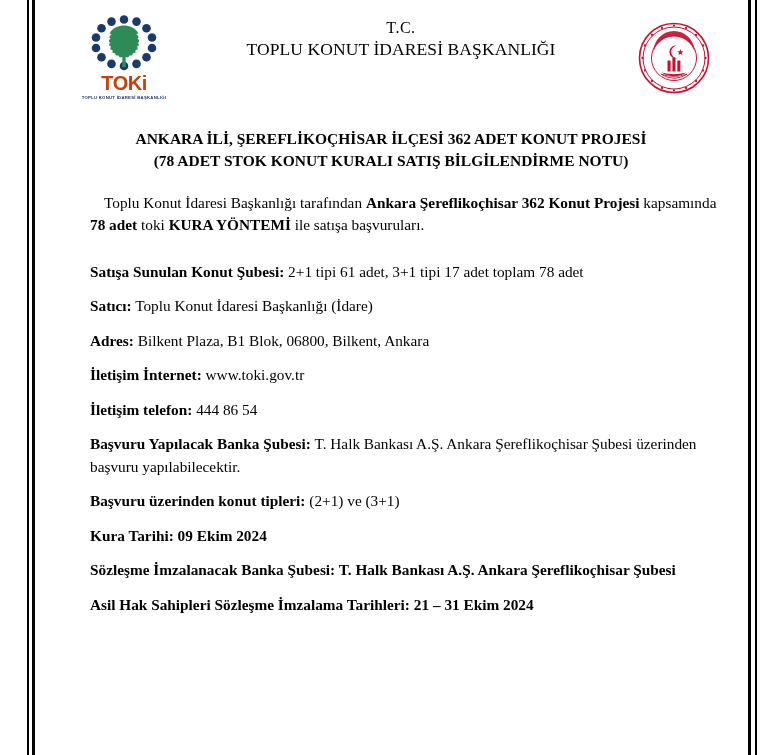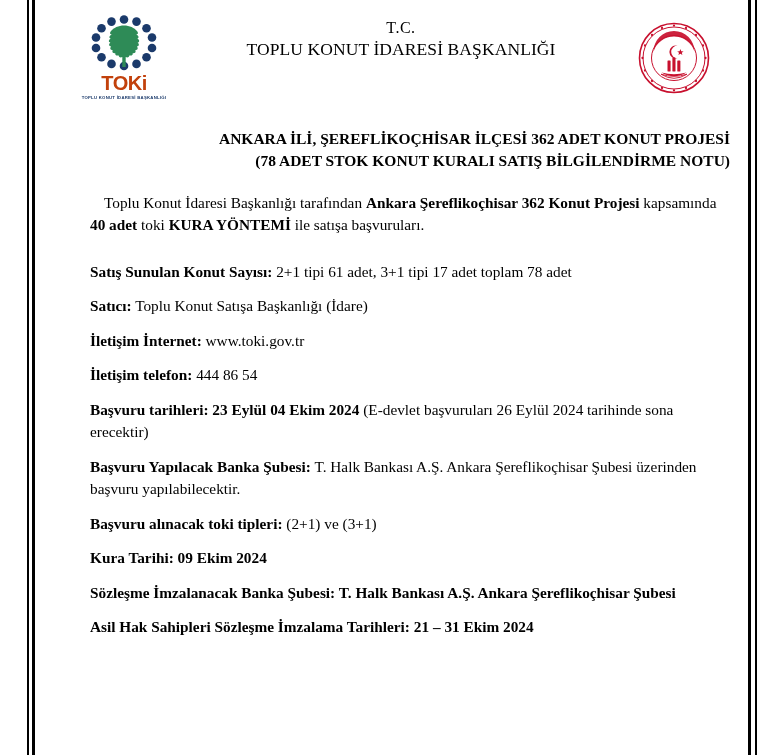--- a/index.html
+++ b/index.html
@@ -113,21 +113,21 @@
     padding-top: 14px;
   }
   .emblem {
     width: 72px;
     height: 72px;
     display: block;
   }
 
   
   .doc-title {
-    text-align: right;
+    text-align: center;
     font-weight: bold;
     font-size: 15.5px;
     line-height: 1.42;
     margin-top: 20px;
     padding: 0 12px;
   }
 
   
   .body-copy {
     padding: 0 14px 0 50px;
@@ -255,40 +255,40 @@
       </div>
     </div>
 
     <div class="doc-title">
       <div>ANKARA İLİ, ŞEREFLİKOÇHİSAR İLÇESİ 362 ADET KONUT PROJESİ</div>
       <div>(78 ADET STOK KONUT KURALI SATIŞ BİLGİLENDİRME NOTU)</div>
     </div>
 
     <div class="body-copy">
 
-      <p class="para intro"><span>Toplu Konut İdaresi Başkanlığı tarafından </span><b>Ankara Şereflikoçhisar 362 Konut Projesi</b><span> kapsamında </span><b>40 adet</b><span> toki </span><b>KURA YÖNTEMİ</b><span> ile satışa başvuruları.</span></p>
+      <p class="para intro"><span>Toplu Konut İdaresi Başkanlığı tarafından </span><b>Ankara Şereflikoçhisar 362 Konut Projesi</b><span> kapsamında </span><b>78 adet</b><span> toki </span><b>KURA YÖNTEMİ</b><span> ile satışa başvuruları.</span></p>
 
       <div class="spacer-10"></div>
 
-      <p class="field"><b>Satış Sunulan Konut Sayısı:</b><span> 2+1 tipi 61 adet, 3+1 tipi 17 adet toplam 78 adet</span></p>
-
-
-      <p class="field"><b>Satıcı:</b><span> Toplu Konut Satışa Başkanlığı (İdare)</span></p>
-
+      <p class="field"><b>Satışa Sunulan Konut Şubesi:</b><span> 2+1 tipi 61 adet, 3+1 tipi 17 adet toplam 78 adet</span></p>
+
+
+      <p class="field"><b>Satıcı:</b><span> Toplu Konut İdaresi Başkanlığı (İdare)</span></p>
+
+      <p class="field"><b>Adres:</b><span> Bilkent Plaza, B1 Blok, 06800, Bilkent, Ankara</span></p>
 
       <p class="field"><b>İletişim İnternet:</b><span> www.toki.gov.tr</span></p>
 
       <p class="field"><b>İletişim telefon:</b><span> 444 86 54</span></p>
 
-      <p class="field"><b>Başvuru tarihleri:</b><b> 23 Eylül 04 Ekim 2024</b><span> (E-devlet başvuruları 26 Eylül 2024 tarihinde sona erecektir)</span></p>
 
 
       <p class="field"><b>Başvuru Yapılacak Banka Şubesi:</b><span> T. Halk Bankası A.Ş. Ankara Şereflikoçhisar Şubesi üzerinden başvuru yapılabilecektir.</span></p>
 
-      <p class="field"><b>Başvuru alınacak toki tipleri:</b><span> (2+1) ve (3+1)</span></p>
+      <p class="field"><b>Başvuru üzerinden konut tipleri:</b><span> (2+1) ve (3+1)</span></p>
 
       <p class="field"><b>Kura Tarihi: 09 Ekim 2024</b></p>
 
       <p class="field"><b>Sözleşme İmzalanacak Banka Şubesi: T. Halk Bankası A.Ş. Ankara Şereflikoçhisar Şubesi</b></p>
 
       <p class="field"><b>Asil Hak Sahipleri Sözleşme İmzalama Tarihleri: 21 – 31 Ekim 2024</b></p>
 
       <div class="spacer-10"></div>
 
     </div>

